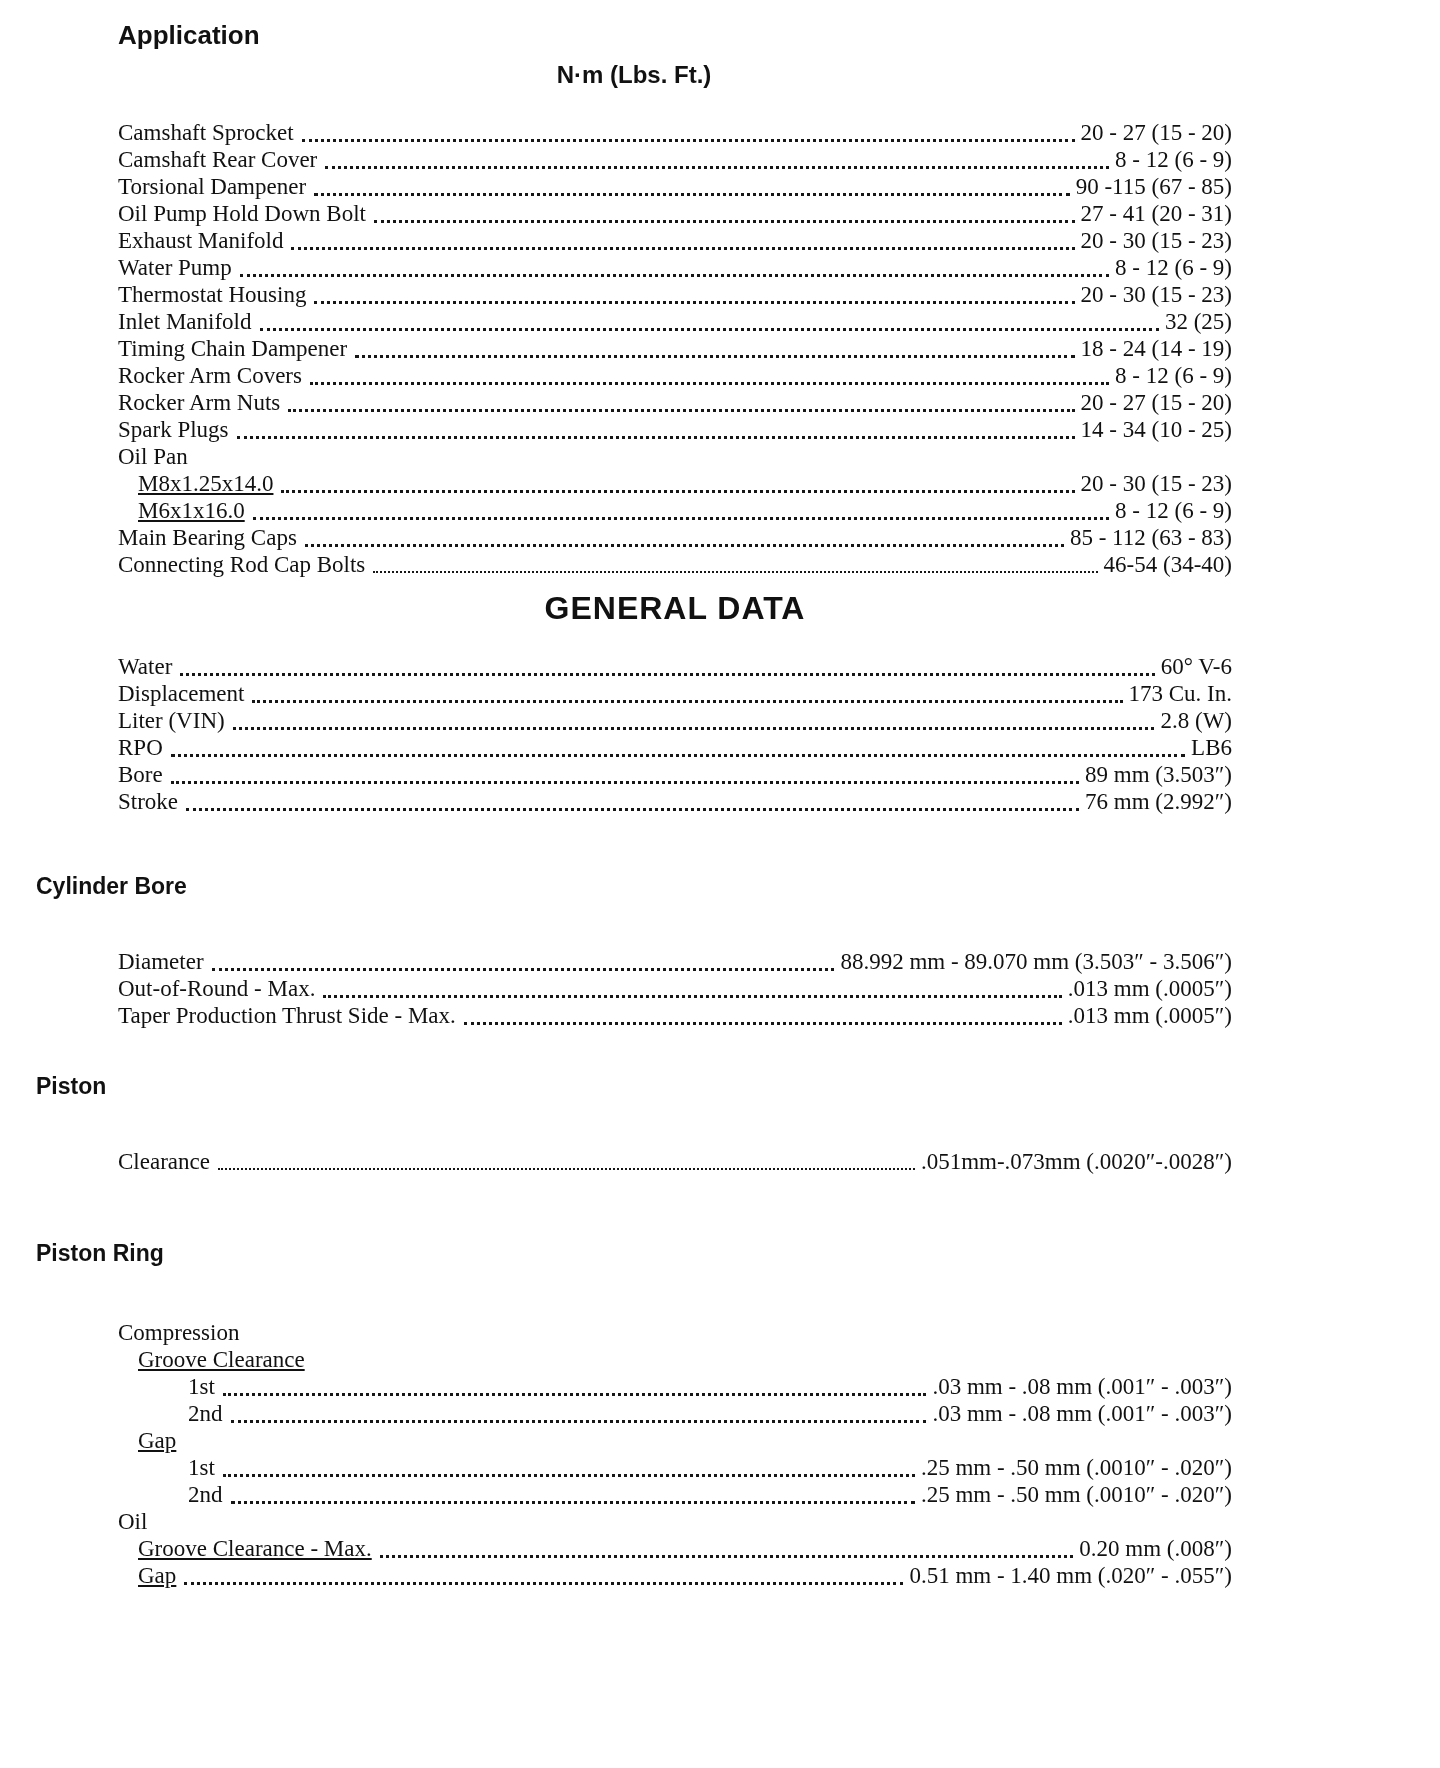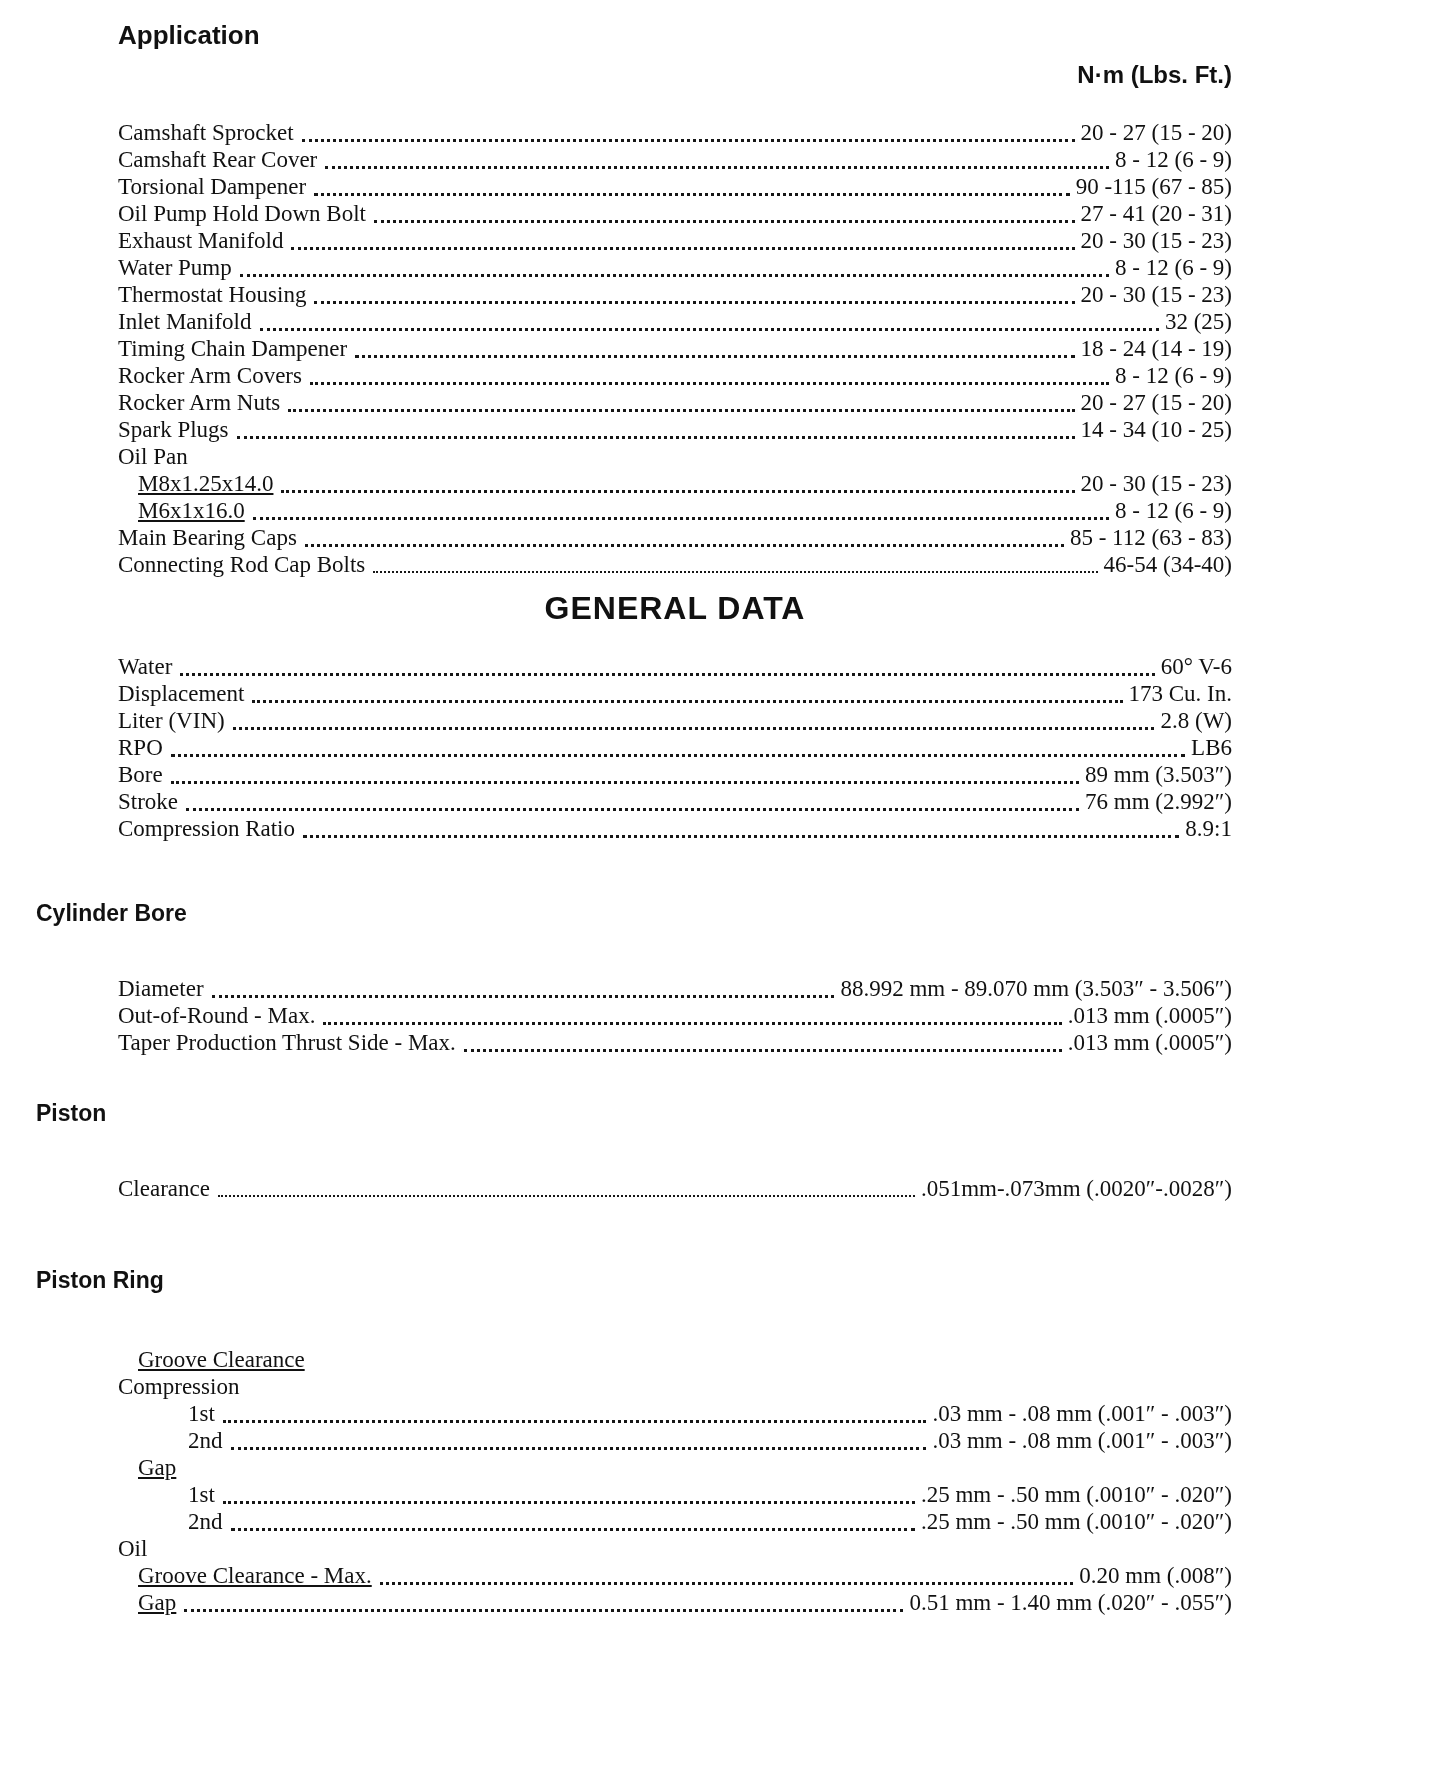--- a/index.html
+++ b/index.html
@@ -20,21 +20,21 @@
   .h-app {
     font-family: "Liberation Sans", sans-serif;
     font-weight: 700;
     font-size: 26px;
     margin-left: 82px;
   }
   .h-units {
     font-family: "Liberation Sans", sans-serif;
     font-weight: 700;
     font-size: 24px;
-    text-align: right;
+    text-align: center;
     margin-top: 10px;
   }
   .h-general {
     font-family: "Liberation Sans", sans-serif;
     font-weight: 700;
     font-size: 32px;
     letter-spacing: 1px;
     text-align: center;
     margin-top: 12px;
     margin-left: 82px;
@@ -196,25 +196,20 @@
     <div class="row">
         <span class="lbl">Bore</span>
         <span class="leader"></span>
         <span class="val">89 mm (3.503″)</span>
       </div>
     <div class="row">
         <span class="lbl">Stroke</span>
         <span class="leader"></span>
         <span class="val">76 mm (2.992″)</span>
       </div>
-    <div class="row">
-        <span class="lbl">Compression Ratio</span>
-        <span class="leader"></span>
-        <span class="val">8.9:1</span>
-      </div>
   </div>
 
   <div class="h-sub mt-cylbore">Cylinder Bore</div>
 
   <div class="speclist mt-cyllist">
     <div class="row">
         <span class="lbl">Diameter</span>
         <span class="leader"></span>
         <span class="val">88.992 mm - 89.070 mm (3.503″ - 3.506″)</span>
       </div>
@@ -236,26 +231,26 @@
     <div class="row">
         <span class="lbl">Clearance</span>
         <span class="leader fine"></span>
         <span class="val">.051mm-.073mm (.0020″-.0028″)</span>
       </div>
   </div>
 
   <div class="h-sub mt-ring">Piston Ring</div>
 
   <div class="speclist mt-ringlist">
+    <div class="row">
+        <span class="lbl">Compression</span>
+      </div>
     <div class="row ind-1">
         <span class="lbl">Groove Clearance</span>
       </div>
-    <div class="row">
-        <span class="lbl">Compression</span>
-      </div>
     <div class="row ind-2">
         <span class="lbl">1st</span>
         <span class="leader"></span>
         <span class="val">.03 mm - .08 mm (.001″ - .003″)</span>
       </div>
     <div class="row ind-2">
         <span class="lbl">2nd</span>
         <span class="leader"></span>
         <span class="val">.03 mm - .08 mm (.001″ - .003″)</span>
       </div>

